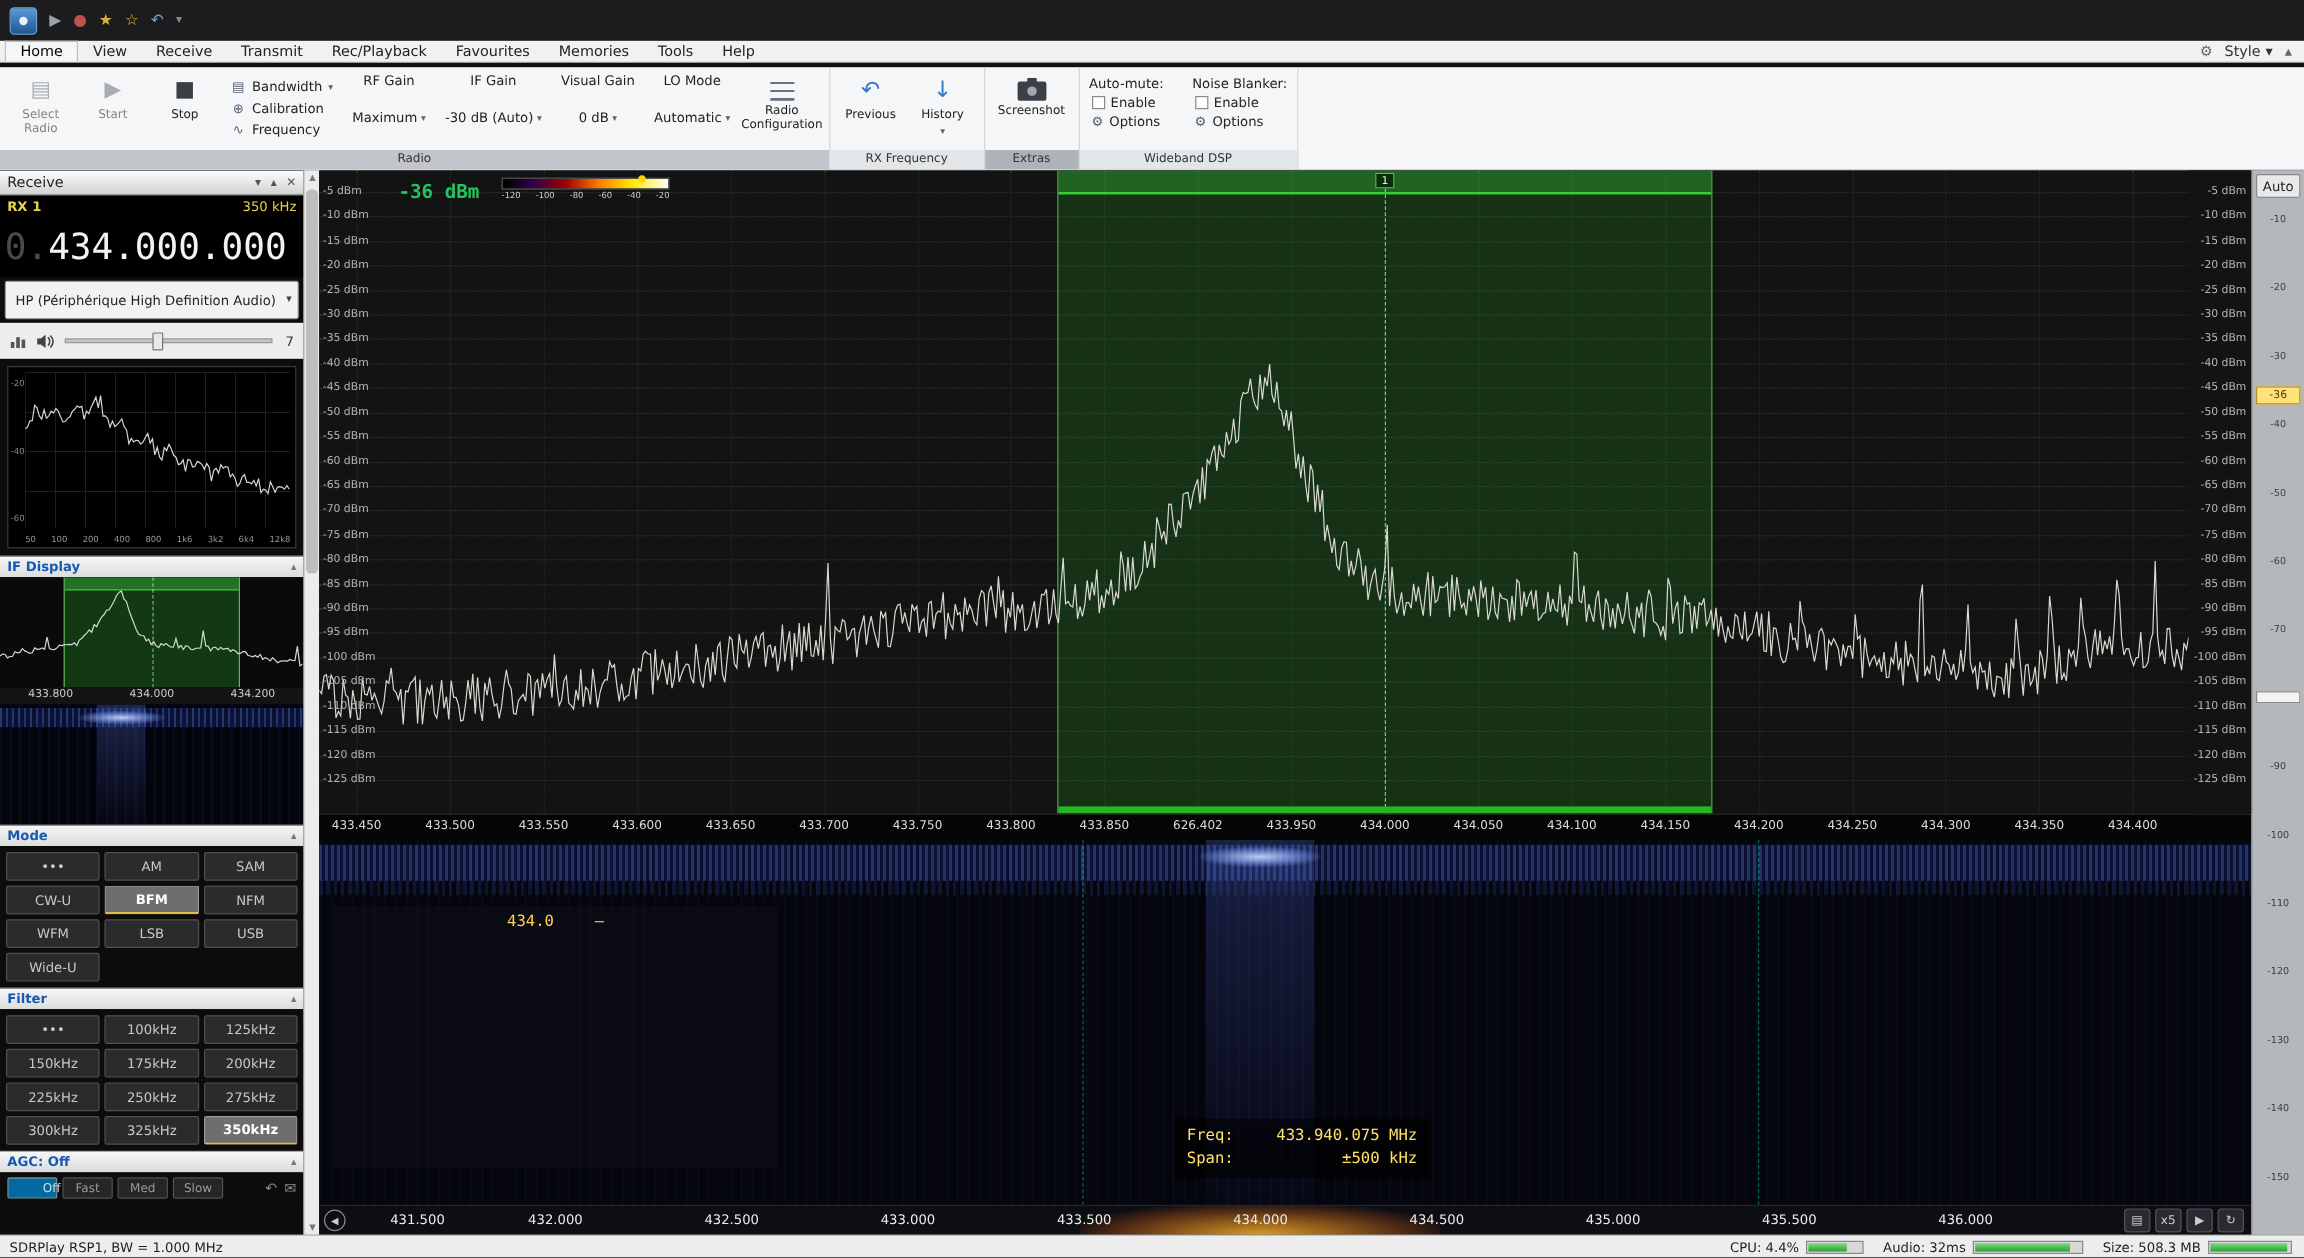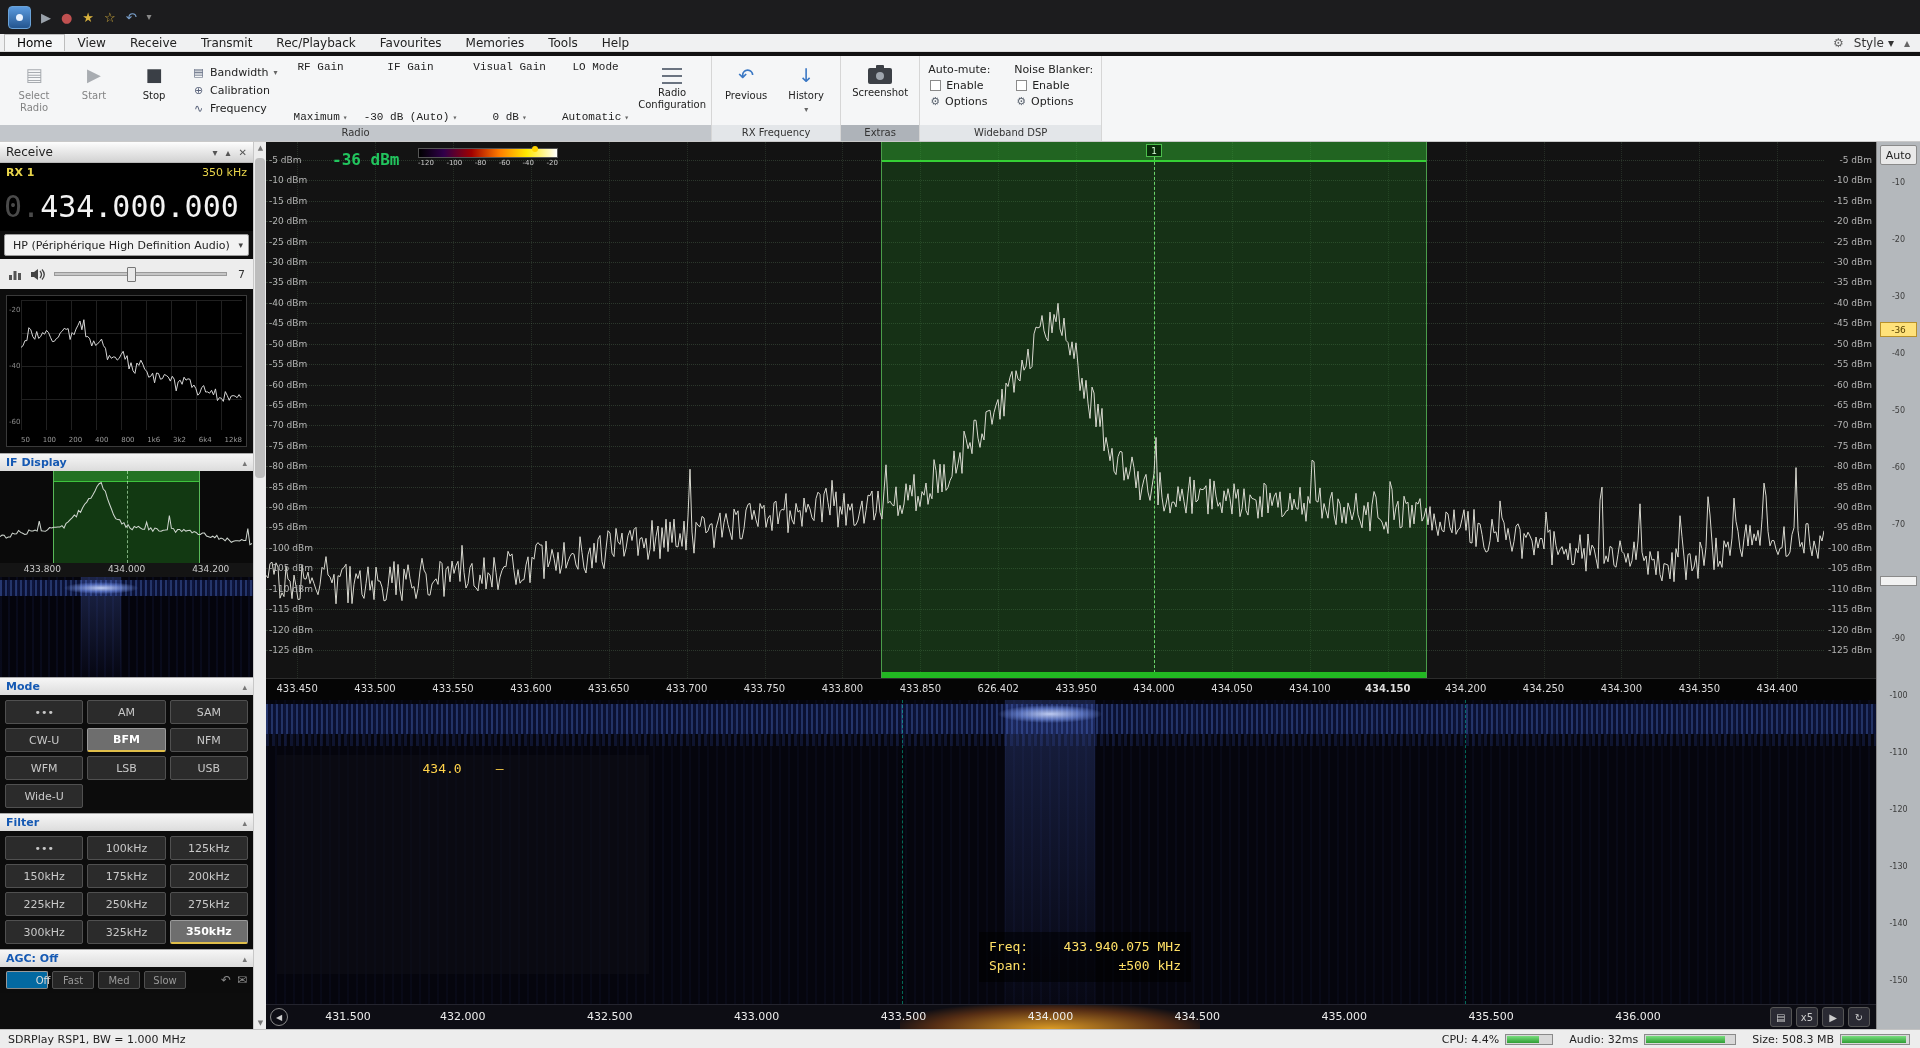--- a/index.html
+++ b/index.html
@@ -40,22 +40,22 @@
              justify-content:flex-start; gap:3px; padding-top:4px; border-radius:3px; }
   .rib-big.disabled { opacity:.55; }
   .rbi { font-size:18px; line-height:20px; height:22px; color:#6a7078; }
   .rbl { font-size:10px; text-align:center; line-height:1.15; color:#222; }
   .rbl span { display:block; }
   .rib-stack { display:flex; flex-direction:column; gap:3px; padding-top:4px; }
   .rib-small { display:flex; align-items:center; gap:5px; font-size:11px; color:#222; padding:1px 4px; }
   .rsi { font-size:11px; color:#58627a; width:13px; text-align:center; }
   .rcaret { font-size:8px; color:#666; }
   .rib-combo { min-width:62px; height:62px; display:flex; flex-direction:column; align-items:center;
-               justify-content:space-between; gap:8px; font-size:11px; color:#222; text-align:center;
-               padding:0 4px; border-radius:3px;font-family:Liberation Mono, monospace; }
+               justify-content:flex-start; gap:18px; font-size:11px; color:#222; text-align:center;
+               padding:0 4px; border-radius:3px; }
   .rib-combo .l2 { display:flex; align-items:center; gap:3px; }
   .cam { width:24px; height:16px; background:#3c4046; border-radius:2px; position:relative; margin-top:3px; }
   .cam:before { content:''; position:absolute; left:8px; top:-3px; width:8px; height:4px; background:#3c4046;
                 border-radius:1px; }
   .cam:after { content:''; position:absolute; left:8px; top:4px; width:8px; height:8px; border-radius:50%;
                background:#9fa6ae; }
   .ic-blue { color:#3b78c4; font-size:19px; }
   .ic-sliders { width:20px; height:16px; margin-top:3px;
                 background:repeating-linear-gradient(180deg,#6a7380 0 2px,transparent 2px 7px); }
   .wdsp-col { display:flex; flex-direction:column; gap:3px; padding-top:2px; min-width:78px; }
@@ -70,21 +70,21 @@
                   padding:0 6px; border-bottom:1px solid #b8b8b8; }
   .ph-title { font-size:12px; color:#222; }
   .ph-icons { margin-left:auto; display:flex; gap:8px; }
   .ph-ic { font-size:10px; color:#555; }
   .rx-row { height:18px; background:#000; display:flex; align-items:center; padding:0 6px; }
   .rx-name { color:#e8d44a; font-size:11px; font-weight:bold; }
   .rx-bw { margin-left:auto; color:#e8d44a; font-size:11px; }
   .freq-display { height:50px; background:#000; display:flex; align-items:center; padding-left:4px;
                   font-family:"DejaVu Sans Mono",monospace; font-size:30px; white-space:nowrap; }
   .freq-dim { color:#4a4a4a; } .freq-main { color:#f2f2f2; }
-  .device-select { margin:3px 4px; height:22px; background:#f2f2f2; border:1px solid #9a9a9a; border-radius:2px;
+  .device-select { margin:3px 4px; height:32px; background:#f2f2f2; border:1px solid #9a9a9a; border-radius:2px;
                    display:flex; align-items:center; padding:0 18px 0 8px; position:relative; }
   .dev-text { font-size:11px; color:#222; white-space:nowrap; overflow:hidden; text-overflow:ellipsis; }
   .dev-caret { position:absolute; right:5px; font-size:9px; color:#444; }
   .vol-row { height:30px; background:#ededed; display:flex; align-items:center; gap:8px; padding:0 8px; }
   .vr-ic { display:flex; align-items:center; }
   .vol-track { flex:1; height:4px; background:#c6c6c6; border:1px solid #999; position:relative; }
   .vol-thumb { position:absolute; left:42%; top:-6px; width:9px; height:15px; background:#e9e9e9;
                border:1px solid #777; border-radius:1px; }
   .vol-val { font-size:11px; color:#333; width:10px; text-align:right; }
   .audio-spec { margin:6px; height:152px; background:#000; border:1px solid #3a3a3a; position:relative; }
@@ -660,21 +660,21 @@
       <div class="ruler-label" style="left: 22%;">433.650</div>
       <div class="ruler-label" style="left: 27%;">433.700</div>
       <div class="ruler-label" style="left: 32%;">433.750</div>
       <div class="ruler-label" style="left: 37%;">433.800</div>
       <div class="ruler-label" style="left: 42%;">433.850</div>
       <div class="ruler-label" style="left: 47%;">626.402</div>
       <div class="ruler-label" style="left: 52%;">433.950</div>
       <div class="ruler-label" style="left: 57%;">434.000</div>
       <div class="ruler-label" style="left: 62%;">434.050</div>
       <div class="ruler-label" style="left: 67%;">434.100</div>
-      <div class="ruler-label" style="left: 72%; font-weight: bold;">434.150</div>
+      <div class="ruler-label" style="left: 72%;">434.150</div>
       <div class="ruler-label" style="left: 77%;">434.200</div>
       <div class="ruler-label" style="left: 82%;">434.250</div>
       <div class="ruler-label" style="left: 87%;">434.300</div>
       <div class="ruler-label" style="left: 92%;">434.350</div>
       <div class="ruler-label" style="left: 97%;">434.400</div>
     </div>
 </div>
 
 <div class="waterfall">
   <div class="wf-band"></div>

